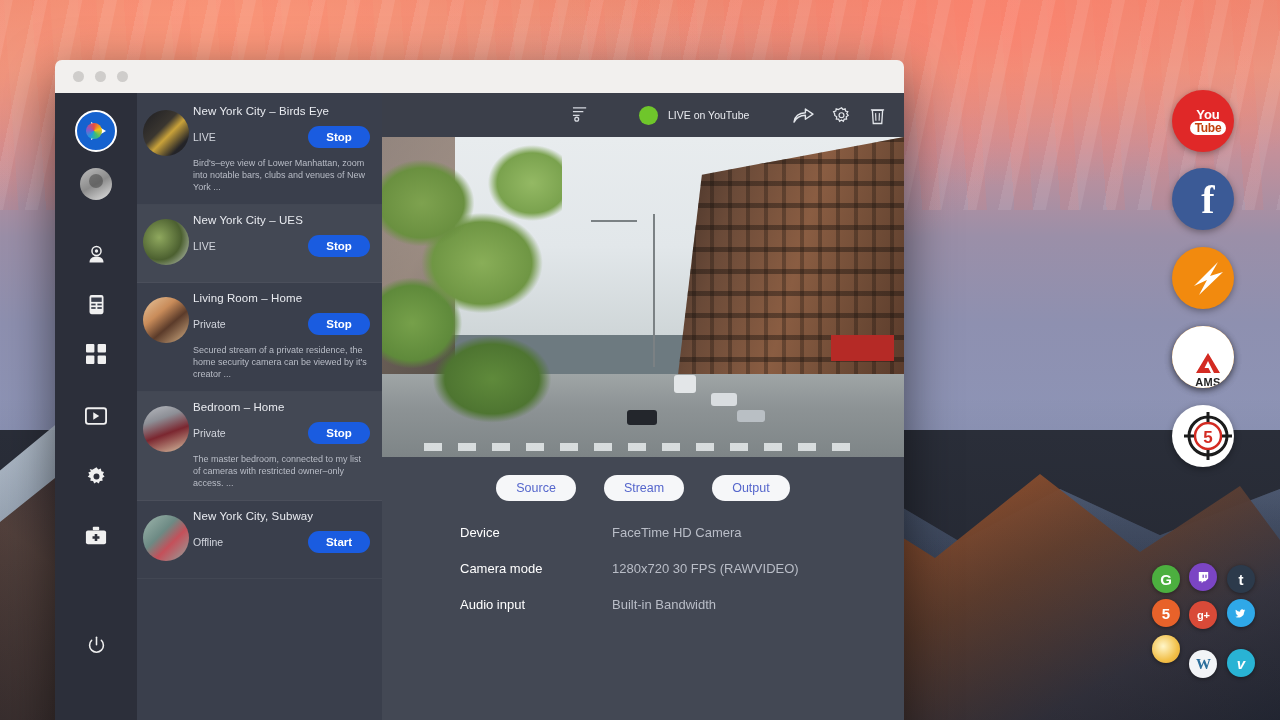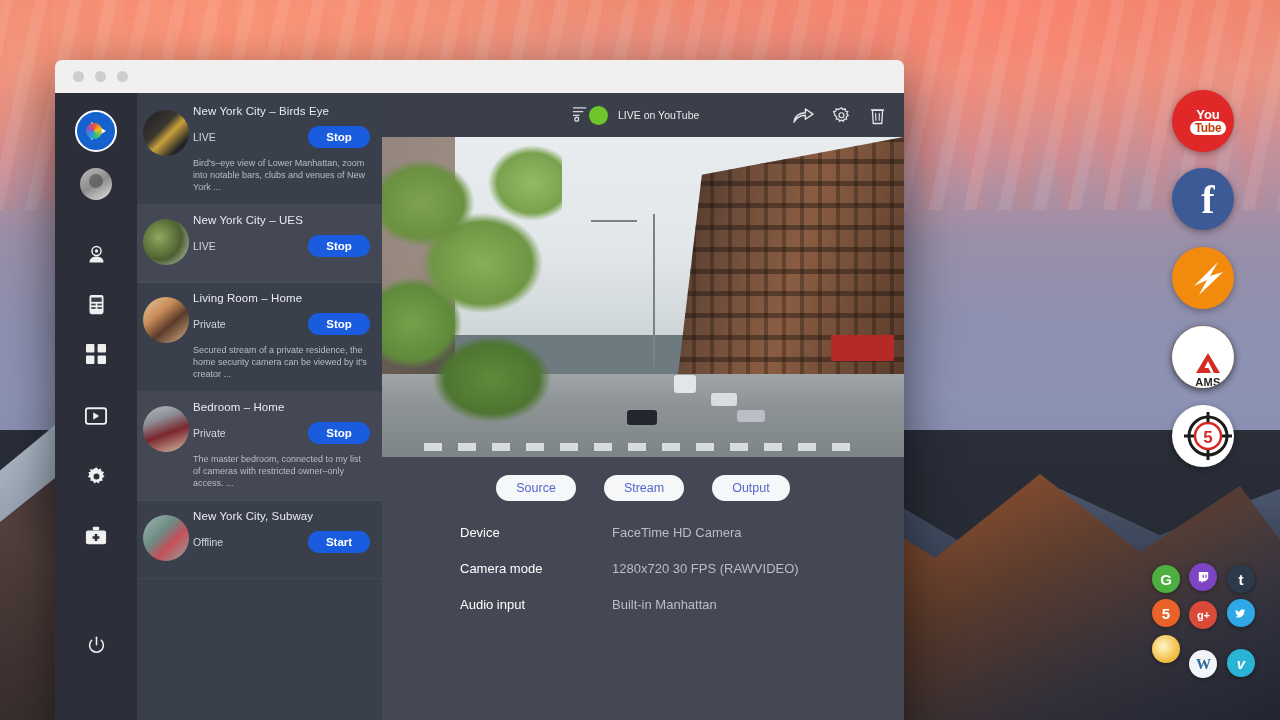--- a/index.html
+++ b/index.html
@@ -164,21 +164,21 @@
     padding: 26px 0 24px 0; cursor: pointer;
   }
 
   
   .main { flex: 1; display: flex; flex-direction: column; background: #434854; min-width: 0; }
   .topbar {
     height: 44px; flex: 0 0 44px; background: #3b3f4a;
     display: flex; align-items: center; padding: 0 18px 0 0; position: relative;
   }
   .filter-icon { margin-left: 190px; cursor: pointer; }
-  .live-wrap { display: flex; align-items: center; }
+  .live-wrap { display: flex; align-items: center; margin-left: 50px; }
   .live-dot { width: 19px; height: 19px; border-radius: 50%; background: #6fc62b; margin-right: 10px; }
   .live-text { color: #e8eaef; font-size: 10.5px; }
   .top-actions { margin-left: auto; display: flex; align-items: center; gap: 18px; }
   .top-actions div { cursor: pointer; display: flex; }
 
   .video { height: 320px; flex: 0 0 320px; position: relative; overflow: hidden; background: #6d7a80; }
   .v-sky { position: absolute; left: 0; top: 0; right: 0; height: 62%; background: linear-gradient(to bottom, #e8ecee 0%, #e2e7ea 55%, #cfd6d8 100%); }
   .v-bldgL { position: absolute; left: 0; top: 0; width: 28%; height: 86%;
     background: linear-gradient(120deg,#5a4134 0%,#6b4e3c 50%,#4a3527 100%); }
   .v-trees {
@@ -543,21 +543,21 @@
         <div class="spec-row">
           <span class="spec-label">Device</span>
           <span class="spec-value">FaceTime HD Camera</span>
         </div>
         <div class="spec-row">
           <span class="spec-label">Camera mode</span>
           <span class="spec-value">1280x720 30 FPS (RAWVIDEO)</span>
         </div>
         <div class="spec-row">
           <span class="spec-label">Audio input</span>
-          <span class="spec-value">Built-in Manhattan</span>
+          <span class="spec-value">Built-in Bandwidth</span>
         </div>
       </div>
 
     </div>
   </div>
 
   <div class="statusbar">
 
     <div class="social">
       <span class="soc" style="background:#3b5a96">

